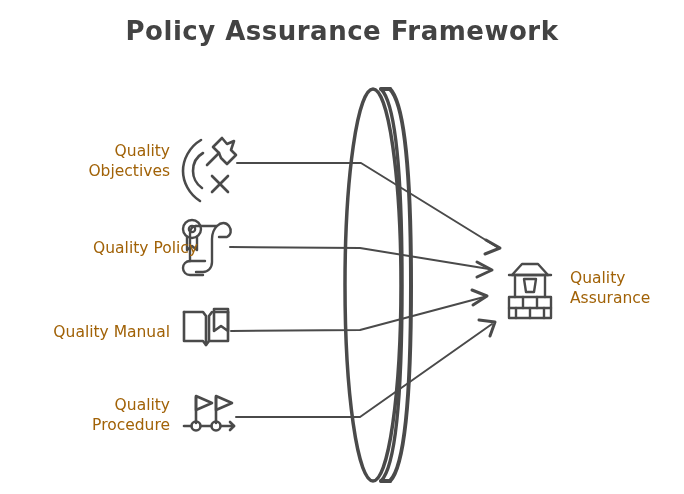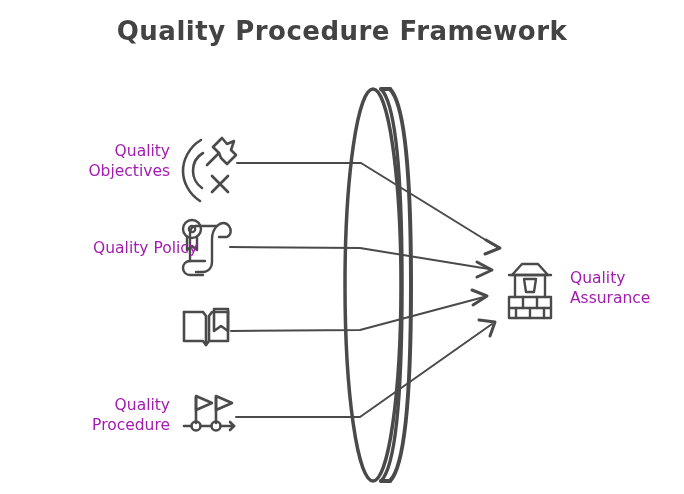--- a/index.html
+++ b/index.html
@@ -31,41 +31,41 @@
     text-align: center;
     font-size: 26px;
     font-weight: bold;
     letter-spacing: 0.5px;
     color: #434343;
   }
   .node-label {
     position: absolute;
     font-size: 15.5px;
     line-height: 20px;
-    color: #a21caf;
+    color: #a16207;
     white-space: pre-line;
   }
   .left-label {
     text-align: right;
     width: 170px;
     left: 0;
   }
   .right-label {
     text-align: left;
     left: 570px;
     width: 112px;
   }
   svg { display: block; overflow: visible; }
 </style>
 </head>
 <body>
 
 <div id="canvas">
 
-  <div class="diagram-title">Quality Procedure Framework</div>
+  <div class="diagram-title">Policy Assurance Framework</div>
 
   <svg width="684" height="494" style="position:absolute;left:0;top:0;">
 
     <g>
       <path d="M 237 163 L 361 163 L 497 247" fill="none" stroke="#4a4a4a" stroke-width="2" stroke-linecap="round" stroke-linejoin="round"></path>
       <path d="M 486 240 L 500 248 L 485 254" fill="none" stroke="#4a4a4a" stroke-width="3" stroke-linecap="round" stroke-linejoin="round"></path>
     </g>
 
     <g>
       <path d="M 230 247 L 360 248 L 489 269" fill="none" stroke="#4a4a4a" stroke-width="2" stroke-linecap="round" stroke-linejoin="round"></path>
@@ -154,20 +154,21 @@
       <path d="M 544 308 L 544 318"></path>
     </g>
 
   </svg>
 
   <div class="node-label left-label" style="top:141px;">Quality
 Objectives</div>
 
   <div class="node-label left-label" style="top:238px;margin-left:28px;">Quality Policy</div>
 
+  <div class="node-label left-label" style="top:322px;">Quality Manual</div>
 
   <div class="node-label left-label" style="top:395px;">Quality
 Procedure</div>
 
   <div class="node-label right-label" style="top:268px;">Quality
 Assurance</div>
 
 </div>
 
 </body></html>

